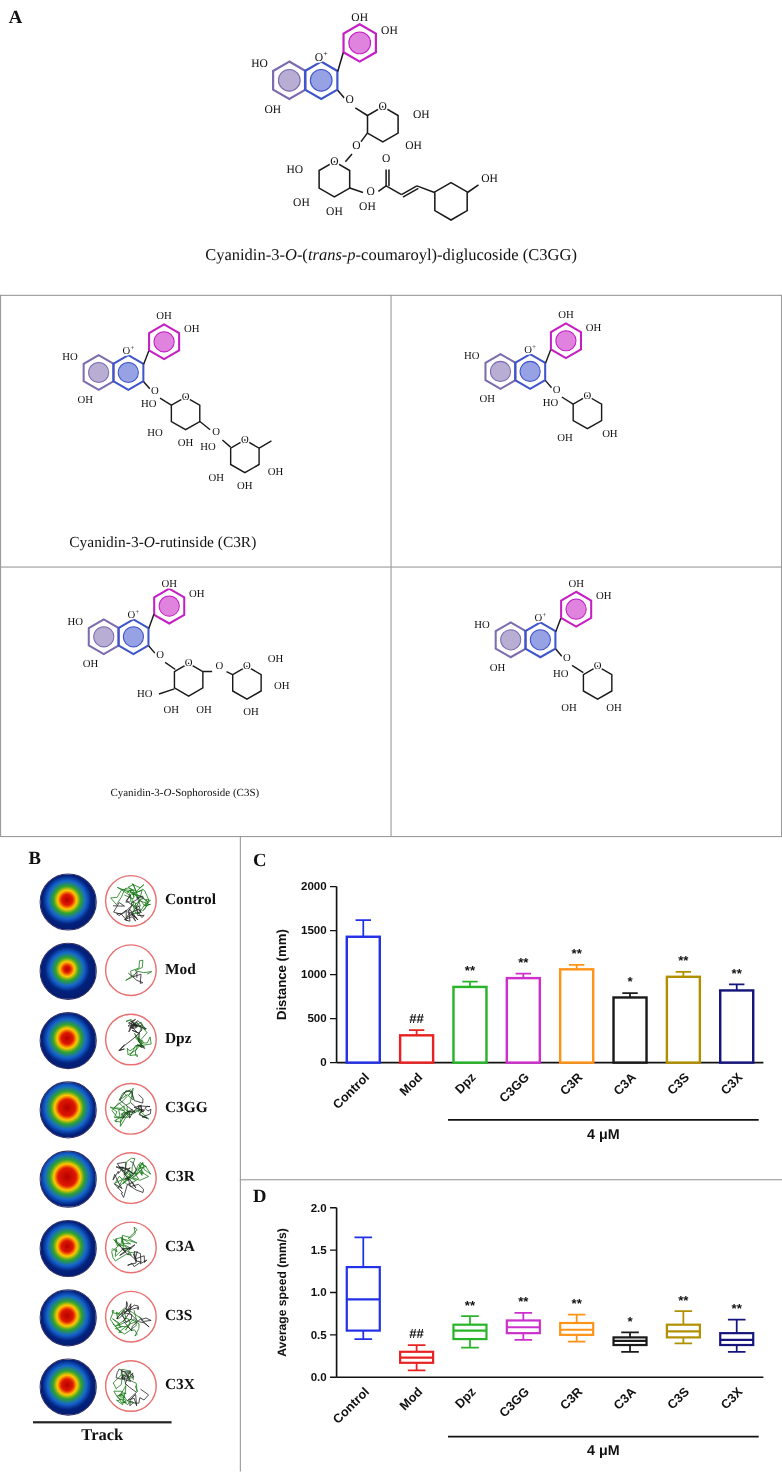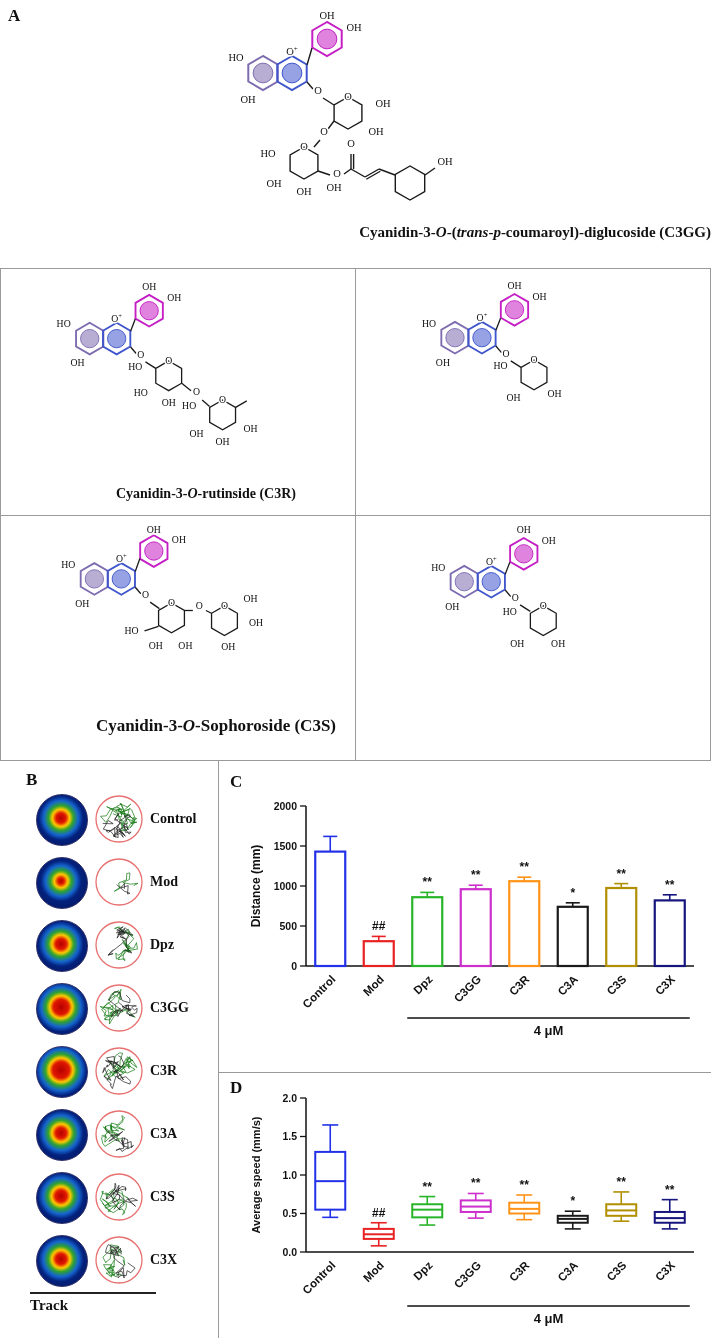--- a/index.html
+++ b/index.html
@@ -1,31 +1,31 @@
 <!DOCTYPE html>
 <html><head>
 <meta charset="utf-8">
 <style>
   html,body{margin:0;padding:0;background:#ffffff;}
   #fig{position:relative;width:711px;height:1338px;background:#fff;overflow:hidden;
        font-family:"Liberation Serif", serif;color:#111;}
   .divider{position:absolute;background:#9a9a9a;}
   .panel-letter{position:absolute;font-weight:bold;font-size:17px;}
-  .caption{position:absolute;text-align:right;font-weight:bold;}
+  .caption{position:absolute;text-align:center;font-weight:normal;}
   .mol{position:absolute;}
   .mol svg{width:100%;height:100%;}
   .atom{font-family:"Liberation Serif",serif;fill:#111;paint-order:stroke;stroke:#ffffff;stroke-width:3px;}
   .pb-row{position:absolute;left:0;width:218px;height:50px;}
   .pb-heat{position:absolute;left:36px;top:0;width:50px;height:50px;border-radius:50%;border:1px solid #30306a;}
   .pb-track{position:absolute;left:94px;top:0;width:50px;height:50px;}
   .pb-label{position:absolute;left:150px;top:0;width:66px;height:50px;line-height:50px;
             font-weight:bold;font-size:14px;}
   .chart-svg{position:absolute;}
   .chart-svg text{font-family:"Liberation Sans",sans-serif;}
-  #track-label{position:absolute;left:30px;top:1297px;width:126px;text-align:left;
+  #track-label{position:absolute;left:30px;top:1297px;width:126px;text-align:center;
                font-weight:bold;font-size:15px;}
 </style>
 </head>
 <body>
 
 <div id="fig">
 
   <div class="divider" style="left:0;top:268px;width:711px;height:1px"></div>
   <div class="divider" style="left:0;top:515px;width:711px;height:1px"></div>
   <div class="divider" style="left:0;top:760px;width:711px;height:1px"></div>
@@ -167,21 +167,21 @@
         <text x="163" y="88" text-anchor="middle" font-size="10.5" class="atom">O</text>
         <text x="120" y="118" text-anchor="middle" font-size="10.5" class="atom">HO</text>
         <text x="146" y="134" text-anchor="middle" font-size="10.5" class="atom">OH</text>
         <text x="178" y="134" text-anchor="middle" font-size="10.5" class="atom">OH</text>
         <text x="193" y="91" text-anchor="middle" font-size="10.5" class="atom">O</text>
         <text x="220" y="91" text-anchor="middle" font-size="10.5" class="atom">O</text>
         <text x="248" y="84" text-anchor="middle" font-size="10.5" class="atom">OH</text>
         <text x="254" y="110" text-anchor="middle" font-size="10.5" class="atom">OH</text>
         <text x="224" y="136" text-anchor="middle" font-size="10.5" class="atom">OH</text>
       </svg></div>
-  <div class="caption" style="left:0;top:716px;width:336px;font-size:17px">Cyanidin-3-<i>O</i>-Sophoroside (C3S)</div>
+  <div class="caption" style="left:0;top:716px;width:336px;font-size:10px">Cyanidin-3-<i>O</i>-Sophoroside (C3S)</div>
 
   <div id="mol-c3x" class="mol" style="left:376px;top:524px;width:316px;height:186px"><svg viewBox="0 0 340 200">
         <polygon points="95.0,45.0 80.3,53.5 80.3,70.5 95.0,79.0 109.7,70.5 109.7,53.5" fill="none" stroke="#7d6bb0" stroke-width="2"></polygon>
         <circle cx="95" cy="62" r="9.86" fill="#7d6bb0" fill-opacity="0.55" stroke="#7d6bb0" stroke-width="1"></circle>
         <polygon points="124.0,45.0 109.3,53.5 109.3,70.5 124.0,79.0 138.7,70.5 138.7,53.5" fill="none" stroke="#3f55cc" stroke-width="2"></polygon>
         <circle cx="124" cy="62" r="9.86" fill="#3f55cc" fill-opacity="0.55" stroke="#3f55cc" stroke-width="1"></circle>
         <polygon points="159.0,15.0 144.3,23.5 144.3,40.5 159.0,49.0 173.7,40.5 173.7,23.5" fill="none" stroke="#c41ec4" stroke-width="2"></polygon>
         <circle cx="159" cy="32" r="9.86" fill="#c41ec4" fill-opacity="0.55" stroke="#c41ec4" stroke-width="1"></circle>
         <polygon points="180.0,88.0 166.1,96.0 166.1,112.0 180.0,120.0 193.9,112.0 193.9,96.0" fill="none" stroke="#1a1a1a" stroke-width="1.4"></polygon>
         <line x1="139" y1="54" x2="144" y2="41" stroke="#1a1a1a" stroke-width="1.4"></line>

